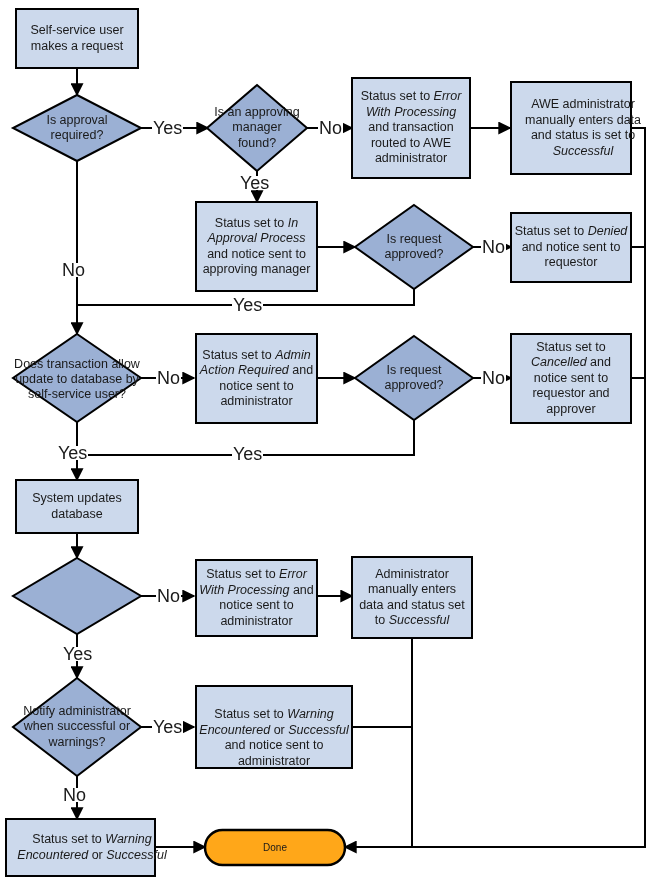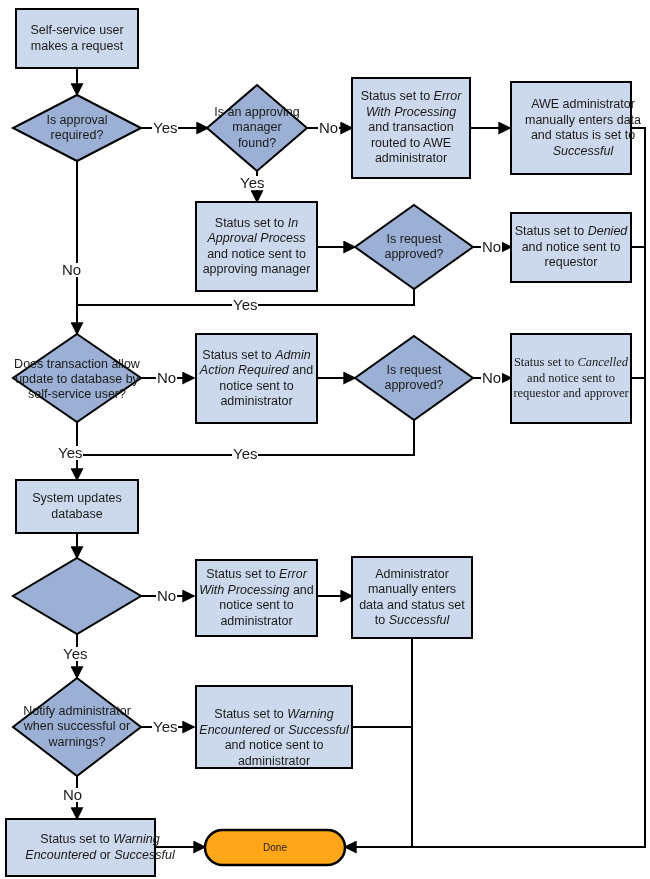--- a/index.html
+++ b/index.html
@@ -9,21 +9,21 @@
   svg{position:absolute;top:0;left:0;width:650px;height:879px;}
   .edge{stroke:#000000;stroke-width:2;fill:none;}
   .shape-process{fill:#ccd9ec;stroke:#000000;stroke-width:2;}
   .shape-decision{fill:#9bb0d4;stroke:#000000;stroke-width:2;}
   .shape-terminator{fill:#ffa719;stroke:#000000;stroke-width:2.5;}
   .node-label{position:absolute;display:flex;align-items:center;
               justify-content:center;text-align:center;
               font-size:12.5px;line-height:15.5px;color:#1a1a1a;
               pointer-events:none;}
   .node-label span{display:block;}
-  .edge-label{position:absolute;font-size:15px;color:#1a1a1a;
+  .edge-label{position:absolute;font-size:18px;color:#1a1a1a;
               background:#ffffff;line-height:14px;padding:0 1px;
               white-space:nowrap;}
   .term-label{position:absolute;display:flex;align-items:center;
               justify-content:center;font-size:10px;color:#1a1a1a;}
   i{font-style:italic;}
 </style>
 </head>
 <body>
 
 <div id="canvas">
@@ -144,21 +144,21 @@
     </div>
 
   <div class="node-label" style="left:198px;top:334px;width:117px;height:89px;border-radius:30px;">
     <span>Status set to <i>Admin Action Required</i> and notice sent to administrator</span>
     </div>
 
   <div class="node-label" style="left:366px;top:354px;width:96px;height:48px;">
     <span>Is request approved?</span>
     </div>
 
-  <div class="node-label" style="left:513px;top:334px;width:116px;height:89px;font-family:Liberation Serif, serif;">
+  <div class="node-label" style="left:513px;top:334px;width:116px;height:89px;">
     <span>Status set to <i>Cancelled</i> and notice sent to requestor and approver</span>
     </div>
 
   <div class="node-label" style="left:16px;top:480px;width:122px;height:53px;">
     <span>System updates database</span>
     </div>
 
 
   <div class="node-label" style="left:198px;top:560px;width:117px;height:76px;">
     <span>Status set to <i>Error With Processing</i> and notice sent to administrator</span>
@@ -169,21 +169,21 @@
     </div>
 
   <div class="node-label" style="left:14px;top:688px;width:126px;height:78px;">
     <span>Notify administrator when successful or warnings?</span>
     </div>
 
   <div class="node-label" style="left:198px;top:686px;width:152px;height:104px;">
     <span>Status set to <i>Warning Encountered</i> or <i>Successful</i> and notice sent to administrator</span>
     </div>
 
-  <div class="node-label" style="left:16px;top:819px;width:168px;height:57px;">
+  <div class="node-label" style="left:8px;top:819px;width:168px;height:57px;">
     <span>Status set to <i>Warning Encountered</i> or <i>Successful</i></span>
     </div>
 
   <div class="term-label" style="left:205px;top:830px;width:140px;height:35px;">
     <span>Done</span>
     </div>
 
   <div class="edge-label" style="left:152px;top:121px;">Yes</div>
   <div class="edge-label" style="left:318px;top:121px;">No</div>
   <div class="edge-label" style="left:239px;top:176px;">Yes</div>

